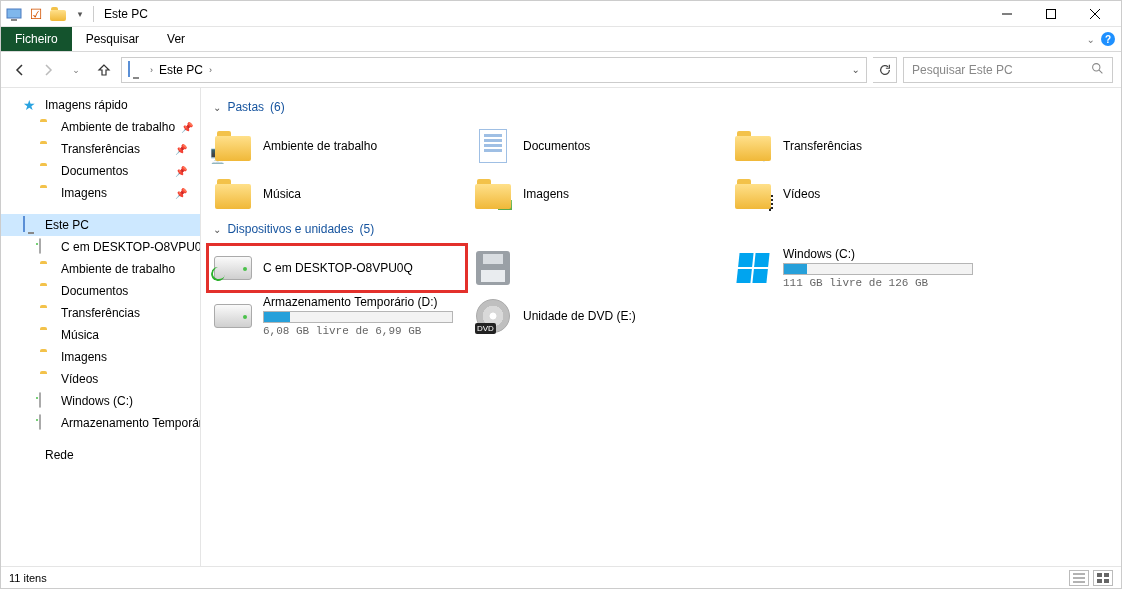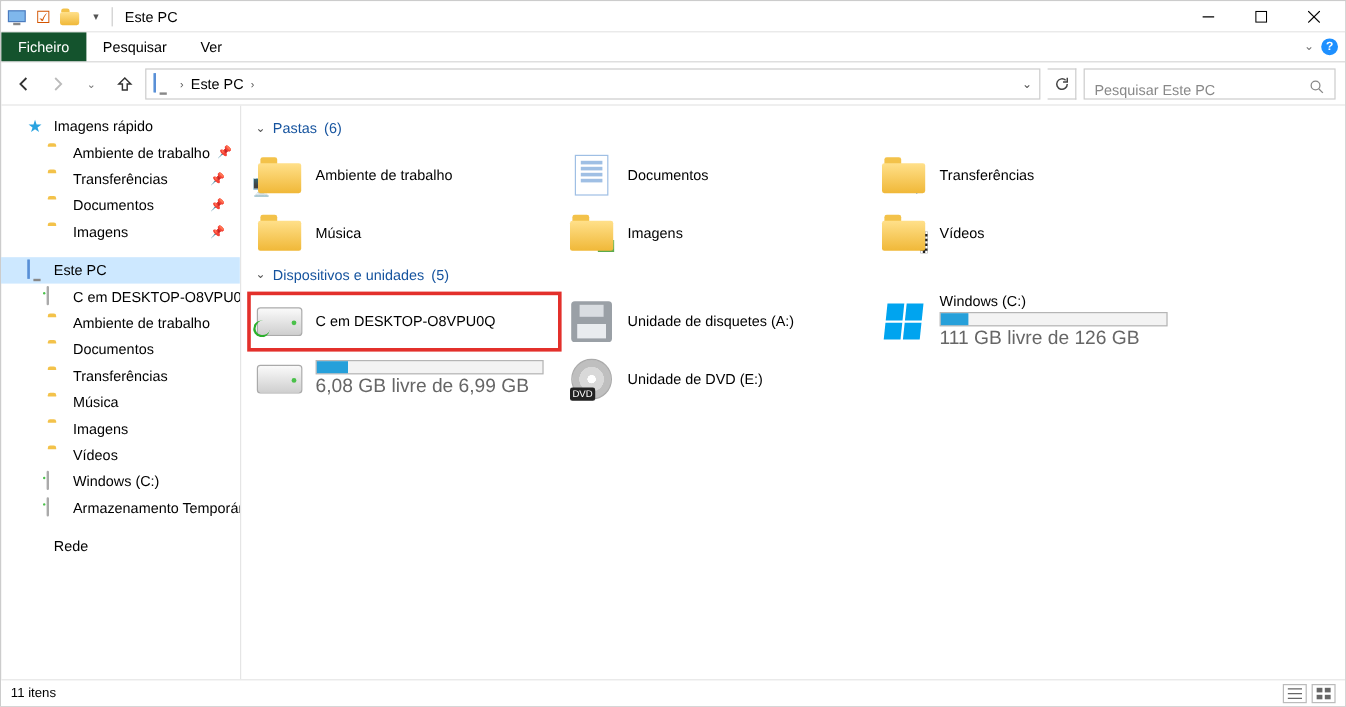--- a/index.html
+++ b/index.html
@@ -27,21 +27,21 @@
   .addrrow { height: 36px; display: flex; align-items: center; gap: 6px; padding: 4px 8px; border-bottom: 1px solid #e5e5e5; }
   .navbtn { width: 22px; height: 22px; display: flex; align-items: center; justify-content: center; color: #777; }
   .navbtn.enabled { color: #333; }
   .addrbox { flex: 1; height: 26px; border: 1px solid #ccc; display: flex; align-items: center; padding: 0 6px; gap: 6px; }
   .addrbox .pc-icon { width: 16px; height: 16px; }
   .crumb { display: flex; align-items: center; gap: 6px; }
   .crumb .arrow { font-size: 9px; color: #555; }
   .addrbox .pad { flex: 1; }
   .addrbox .drop { color: #555; font-size: 10px; }
   .refresh { width: 24px; height: 26px; border: 1px solid #ccc; border-left: none; display: flex; align-items: center; justify-content: center; color: #444; }
-  .searchbox { width: 210px; height: 26px; border: 1px solid #ccc; display: flex; align-items: flex-end; padding: 0 8px; color: #888; }
+  .searchbox { width: 210px; height: 26px; border: 1px solid #ccc; display: flex; align-items: center; padding: 0 8px; color: #888; }
   .searchbox .ph { flex: 1; }
   .searchbox .mag { color: #888; }
 
   
   .bodyrow { display: flex; height: calc(589px - 26px - 25px - 36px - 22px); }
   .sidebar { width: 200px; border-right: 1px solid #e5e5e5; padding: 6px 0; overflow: auto; }
   .navitem { display: flex; align-items: center; height: 22px; padding: 0 6px 0 6px; gap: 6px; white-space: nowrap; }
   .navitem.level1 { padding-left: 22px; }
   .navitem.level2 { padding-left: 38px; }
   .navitem.selected { background: #cde8ff; }
@@ -54,21 +54,21 @@
   .section-hdr { display: flex; align-items: center; gap: 6px; color: #15539e; font-size: 12px; margin: 4px 0 8px 6px; }
   .section-hdr .chev { font-size: 10px; color: #555; }
   .grid { display: flex; flex-wrap: wrap; gap: 0; }
   .item { width: 260px; height: 48px; display: flex; align-items: center; gap: 10px; padding: 4px 6px; }
   .item.highlight { outline: 3px solid #e3302b; outline-offset: -2px; }
   .item .icon-lg { width: 40px; height: 40px; flex-shrink: 0; display:flex; align-items:center; justify-content:center; }
   .item .labels { display: flex; flex-direction: column; gap: 2px; flex:1; }
   .item .labels .name { font-size: 12px; }
   .item .labels .bar { height: 12px; border: 1px solid #b5b5b5; background: #f3f3f3; position: relative; width: 190px; }
   .item .labels .bar .fill { position: absolute; top: 0; left: 0; bottom: 0; background: #26a0da; }
-  .item .labels .sub { font-size: 16px; color: #666; }
+  .item .labels .sub { font-size: 11px; color: #666; font-family: Liberation Mono, monospace; }
 
   
   .statusbar { position: absolute; bottom: 0; left: 0; right: 0; height: 22px; border-top: 1px solid #e5e5e5; display: flex; align-items: center; padding: 0 8px; font-size: 11px; background: #fff; margin-top: 48px; }
   .statusbar .spacer { flex: 1; }
   .viewbtn { width: 20px; height: 16px; border: 1px solid #bbb; margin-left: 4px; display: flex; align-items: center; justify-content: center; }
 
   
   .folder { width: 36px; height: 30px; position: relative; }
   .folder::before { content: ""; position: absolute; top: 0; left: 2px; width: 14px; height: 6px; background: #f3c24a; border-radius: 2px 2px 0 0; }
   .folder::after { content: ""; position: absolute; top: 5px; left: 0; right: 0; bottom: 0; background: linear-gradient(#ffe08a, #f0b838); border-radius: 2px; }
@@ -362,23 +362,20 @@
             <div class="drive drive-act" style="position:relative;"></div>
           </div>
         <div class="labels">
             <span class="name">C em DESKTOP-O8VPU0Q</span>
           </div>
       </div>
       <div class="item">
         <div class="icon-lg">
             <div class="floppy"></div>
           </div>
-        <div class="labels">
-            <span class="name">Unidade de disquetes (A:)</span>
-          </div>
       </div>
       <div class="item">
         <div class="icon-lg">
             <div class="winlogo">
               <div></div>
               <div></div>
               <div></div>
               <div></div>
             </div>
           </div>
@@ -388,20 +385,21 @@
               <div class="fill" style="width:12%"></div>
             </div>
           <span class="sub">111 GB livre de 126 GB</span>
         </div>
       </div>
       <div class="item">
         <div class="icon-lg">
             <div class="drive"></div>
           </div>
         <div class="labels">
+          <span class="name">Armazenamento Temporário (D:)</span>
           <div class="bar">
               <div class="fill" style="width:14%"></div>
             </div>
           <span class="sub">6,08 GB livre de 6,99 GB</span>
         </div>
       </div>
       <div class="item">
         <div class="icon-lg">
             <div class="dvd">
               <span class="badge">DVD</span>

